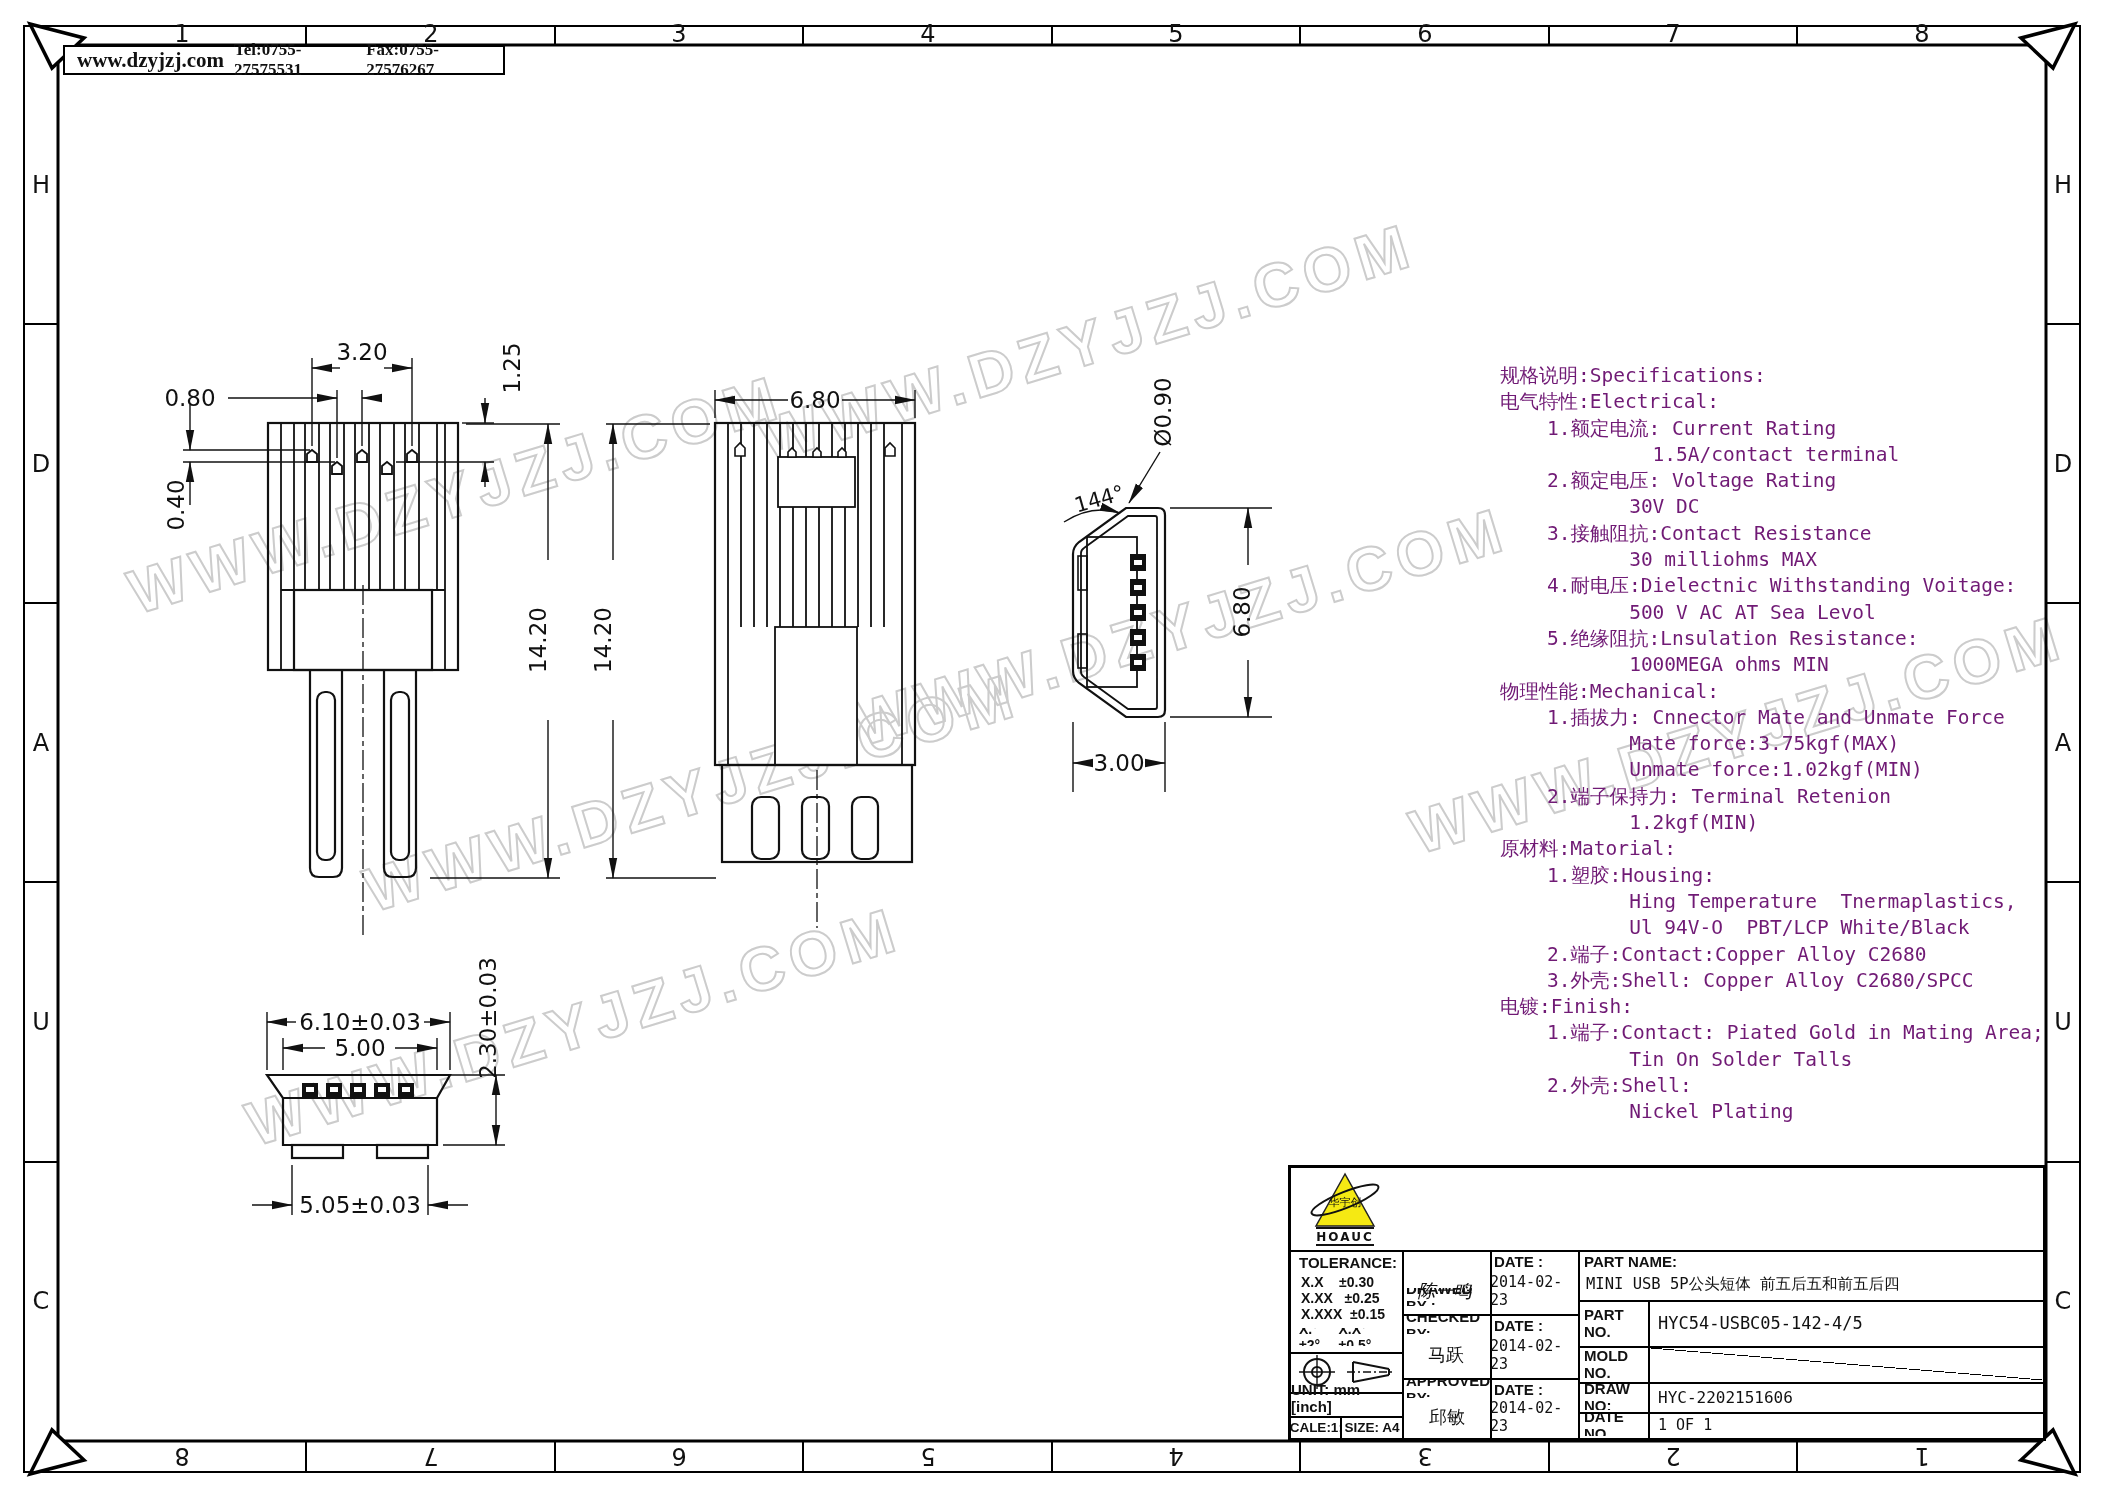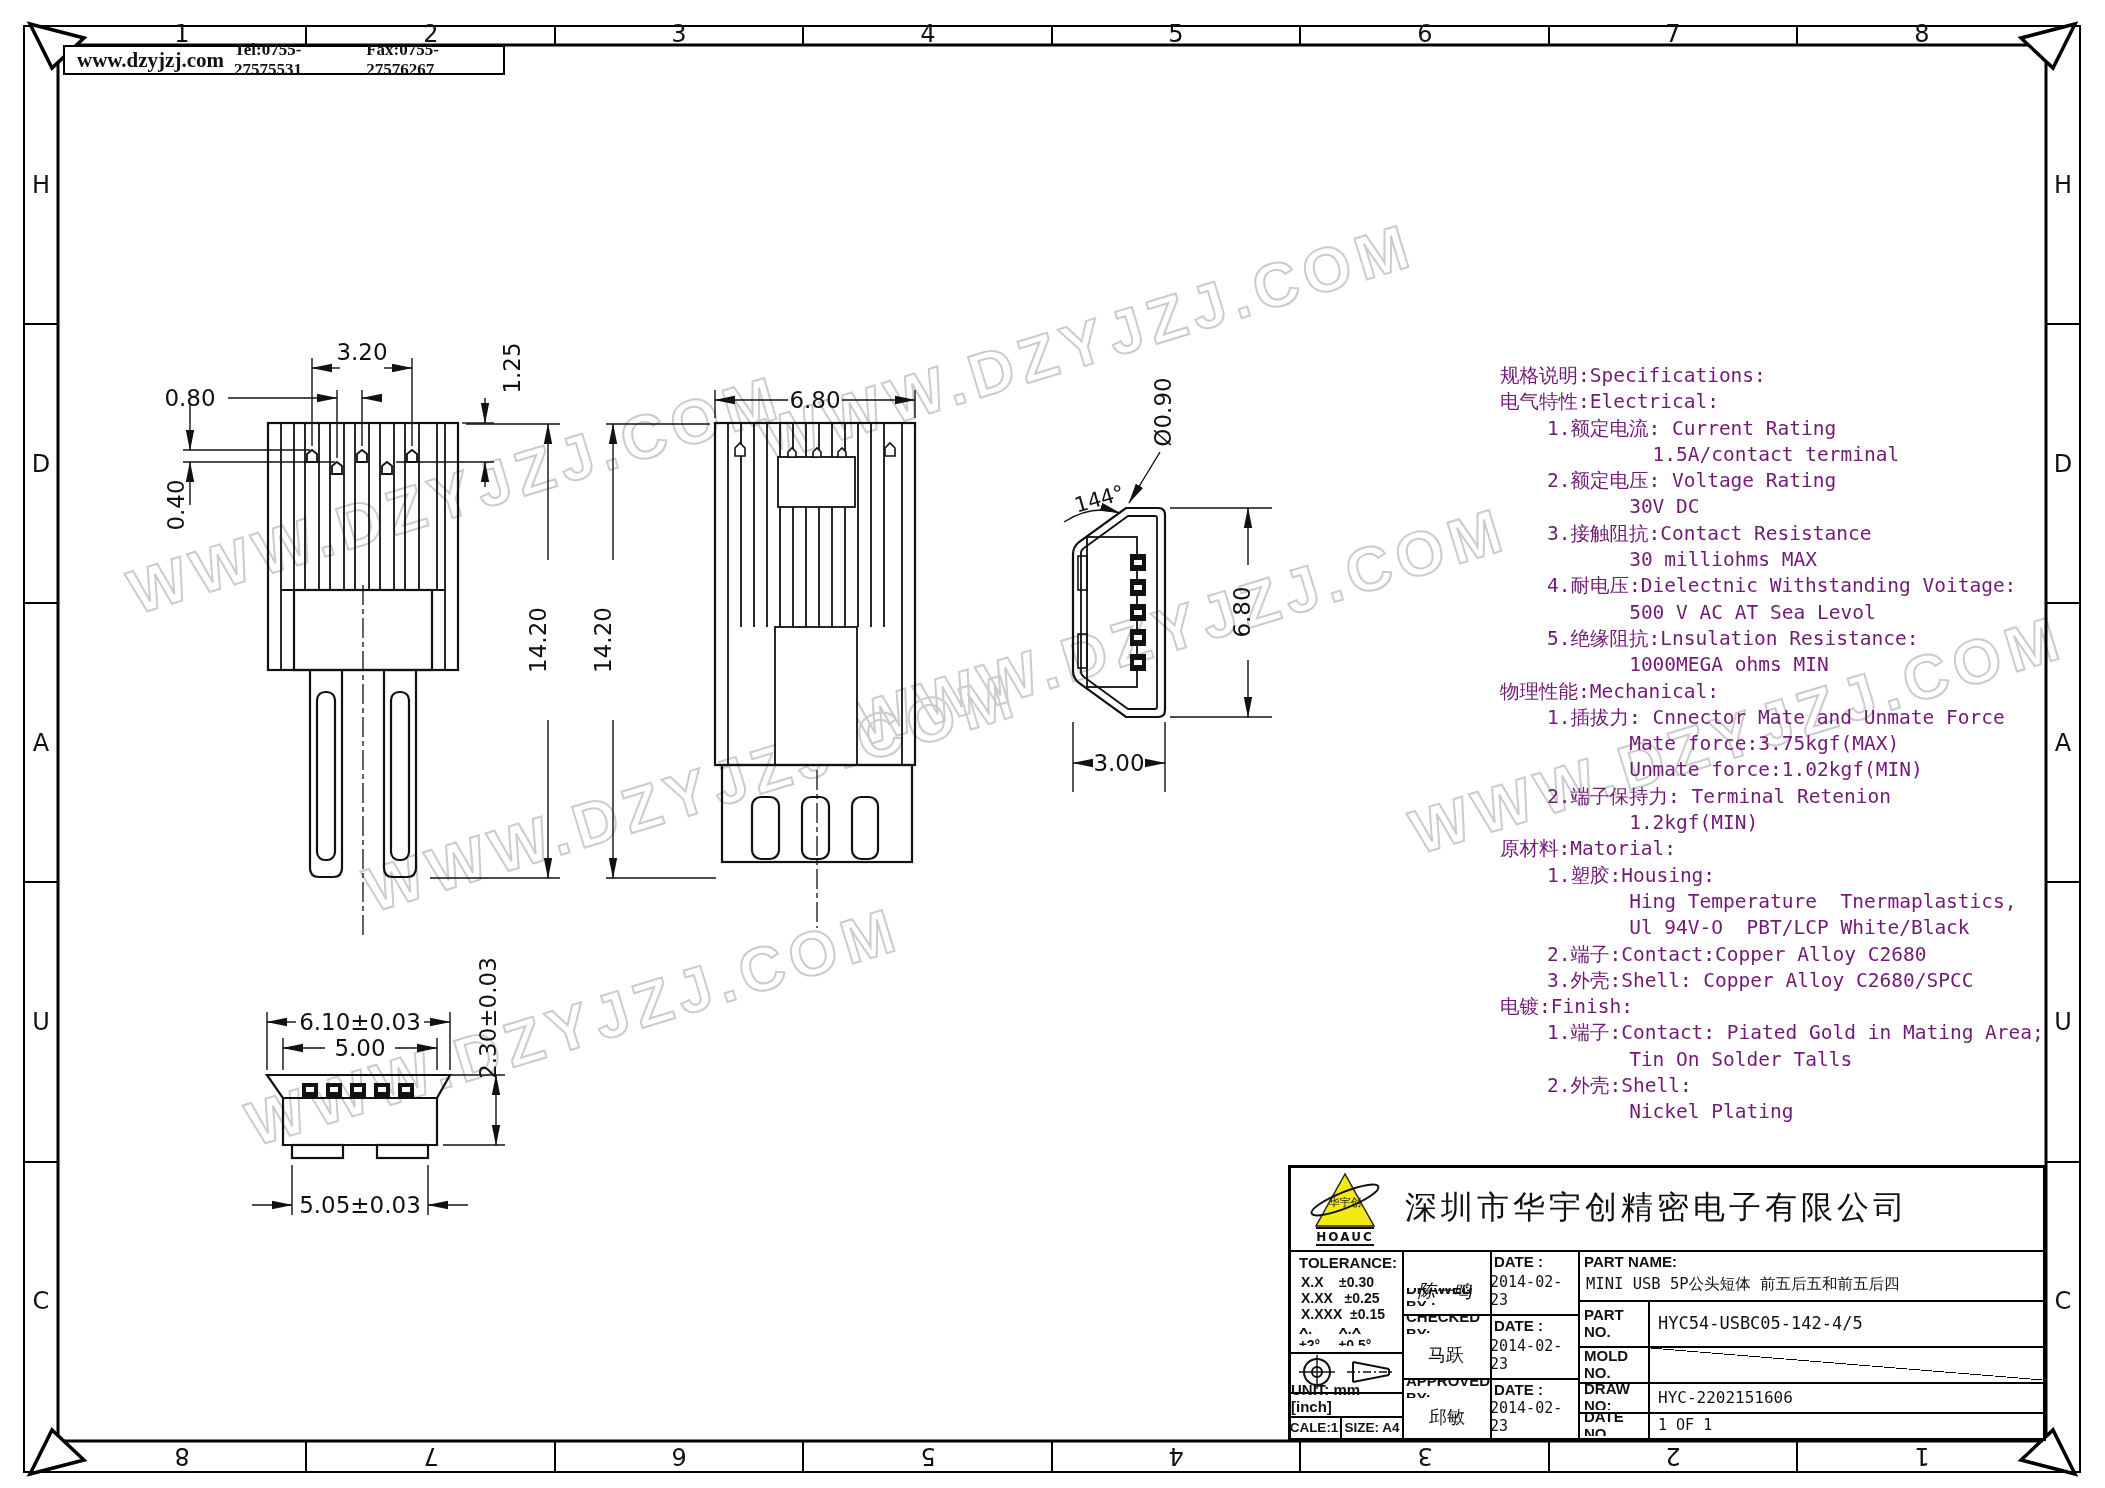--- a/index.html
+++ b/index.html
@@ -403,21 +403,20 @@
       <svg width="100" height="78" viewBox="0 0 100 78">
         <polygon points="50,4 21,56 79,56" fill="#f5e913" stroke="#222" stroke-width="1.5"></polygon>
         <ellipse cx="50" cy="30" rx="36" ry="8" fill="none" stroke="#111" stroke-width="2" transform="rotate(-22 50 30)"></ellipse>
         <text x="50" y="36" text-anchor="middle" font-size="11" fill="#111">华宇创</text>
         <line x1="21" y1="58" x2="79" y2="58" stroke="#111" stroke-width="2"></line>
         <text x="50" y="71" text-anchor="middle" font-size="12" font-weight="bold" letter-spacing="2" fill="#111">HOAUC</text>
         <line x1="21" y1="75" x2="79" y2="75" stroke="#111" stroke-width="2"></line>
       </svg>
     </div>
 
-    <div class="cell company" style="left:104px;top:0;width:648px;height:80px;padding-left:10px;">深圳市华宇创精密电子有限公司</div>
 
     <div class="cell lbl" style="left:8px;top:86px;width:100px;height:16px;">TOLERANCE:</div>
     <div class="cell lbl2 pre" style="left:10px;top:106px;width:98px;height:15px;">X.X    ±0.30</div>
     <div class="cell lbl2 pre" style="left:10px;top:122px;width:98px;height:15px;">X.XX   ±0.25</div>
     <div class="cell lbl2 pre" style="left:10px;top:138px;width:98px;height:15px;">X.XXX  ±0.15</div>
     <div class="cell" style="left:8px;top:160px;width:98px;height:18px;justify-content:flex-end;">
       <span class="lbl2">X.°  ±2°</span>
       <span class="lbl2">X.X°  ±0.5°</span>
     </div>
 

